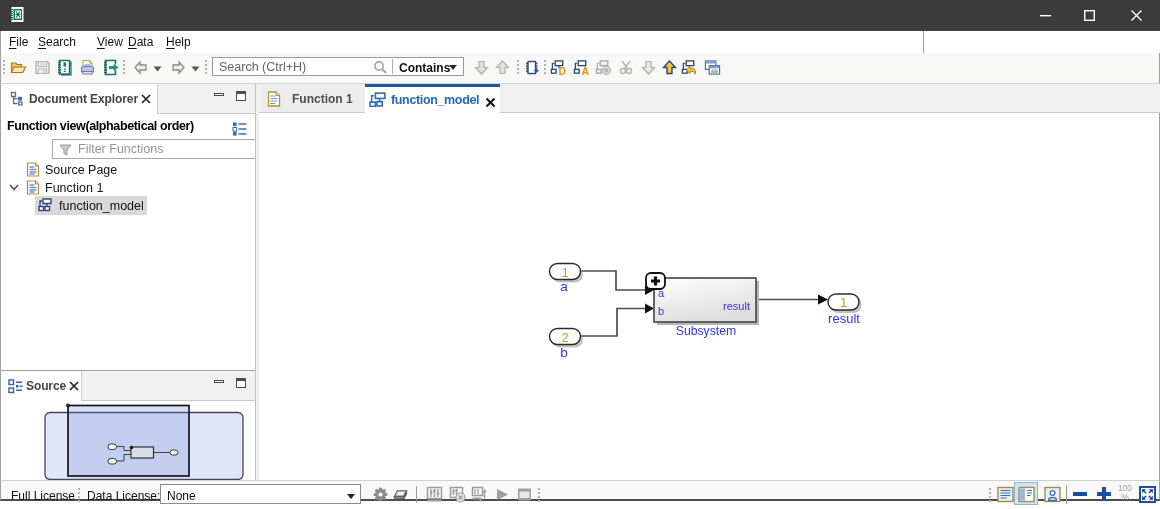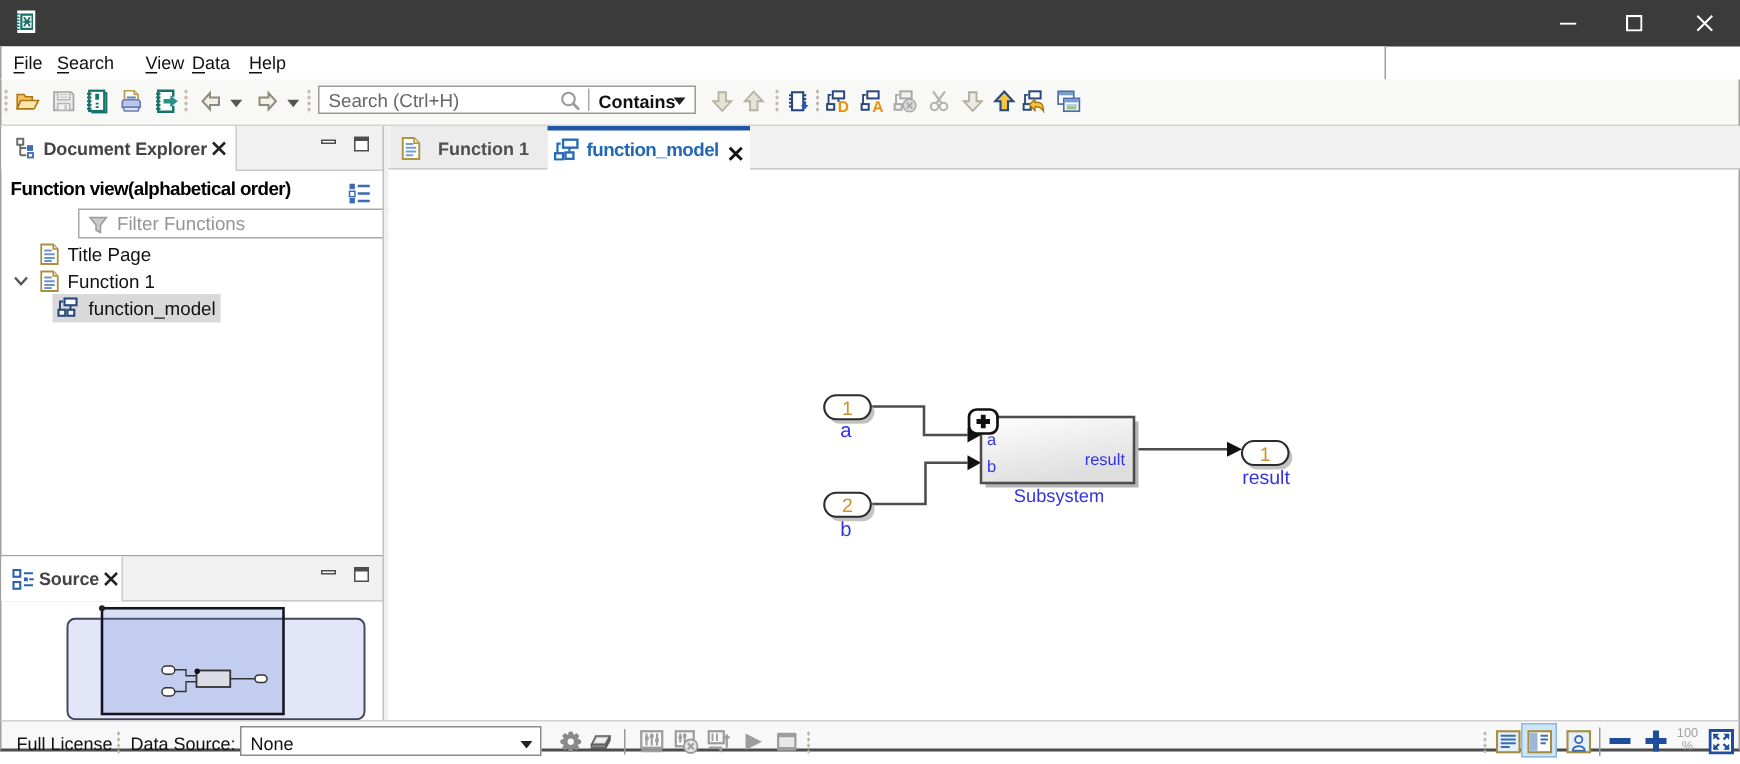--- a/index.html
+++ b/index.html
@@ -259,21 +259,21 @@
         <path d="M1 1 L12 1 L8 6 L8 11 L5 9.5 L5 6 Z" fill="#c9c9c9" stroke="#9a9a9a"></path>
       </svg>
     <span class="ph">Filter Functions</span>
   </div>
 
   <svg class="abs" style="left:25px;top:78px" width="14" height="15" viewBox="0 0 14 15">
     <path d="M1.5 1 L9.5 1 L12.5 4 L12.5 14 L1.5 14 Z" fill="#fff" stroke="#ab8f3e" stroke-width="1.2"></path>
     <path d="M9.5 1 L9.5 4 L12.5 4" fill="#ecdfae" stroke="#ab8f3e" stroke-width="1"></path>
     <path d="M3.5 5h5 M3.5 7.5h7 M3.5 10h7 M3.5 12h5" stroke="#6f93cc" stroke-width="1.3"></path>
   </svg>
-  <div class="treerow" style="left:44px;top:78.5px">Title Page</div>
+  <div class="treerow" style="left:44px;top:78.5px">Source Page</div>
   <svg class="abs" style="left:8px;top:100px" width="10" height="7">
       <path d="M1 1 L5 5.5 L9 1" stroke="#555" stroke-width="1.6" fill="none"></path>
     </svg>
   <svg class="abs" style="left:25px;top:96px" width="14" height="15" viewBox="0 0 14 15">
     <path d="M1.5 1 L9.5 1 L12.5 4 L12.5 14 L1.5 14 Z" fill="#fff" stroke="#ab8f3e" stroke-width="1.2"></path>
     <path d="M9.5 1 L9.5 4 L12.5 4" fill="#ecdfae" stroke="#ab8f3e" stroke-width="1"></path>
     <path d="M3.5 5h5 M3.5 7.5h7 M3.5 10h7 M3.5 12h5" stroke="#6f93cc" stroke-width="1.3"></path>
   </svg>
   <div class="treerow" style="left:44px;top:97px">Function 1</div>
   <div class="abs" style="left:34px;top:112px;width:112px;height:19px;background:#d9d9d9"></div>
@@ -389,21 +389,21 @@
     <rect x="830.5" y="297" width="31" height="16" rx="8" fill="#999" opacity="0.6"></rect>
     <rect x="828" y="294" width="31" height="16" rx="8" fill="#fff" stroke="#2b2b2b" stroke-width="1.4"></rect>
     <text x="843.5" y="307" text-anchor="middle" font-size="13" fill="#d2912a" font-family="Liberation Sans">1</text>
     <text x="844" y="322.5" text-anchor="middle" font-size="13" fill="#3434e2" font-family="Liberation Sans">result</text>
   </svg>
 </div>
 
 <div id="statusbar">
   <span class="txt" style="left:10px">Full License</span>
   <div class="dotsep" style="left:77px;top:6px"></div>
-  <span class="txt" style="left:86px">Data Source:</span>
+  <span class="txt" style="left:86px">Data License:</span>
   <div id="dsdrop">
     <span class="v">None</span>
     <div class="caret"></div>
   </div>
 
   <svg class="sbico" style="left:371px" viewBox="0 0 17 17">
     <g fill="#8a8a8a">
       <circle cx="8.5" cy="8.5" r="5.2"></circle>
       <rect x="6.9" y="1.6" width="3.2" height="13.8" rx="1.2"></rect>
       <rect x="1.6" y="6.9" width="13.8" height="3.2" rx="1.2"></rect>

